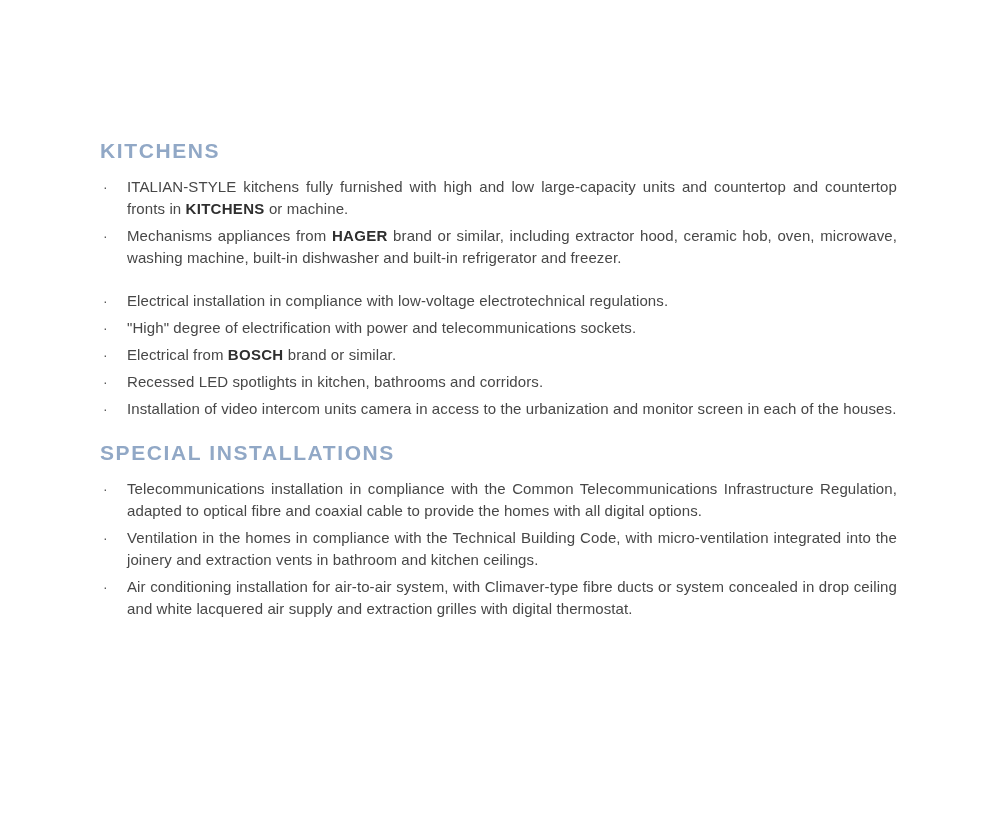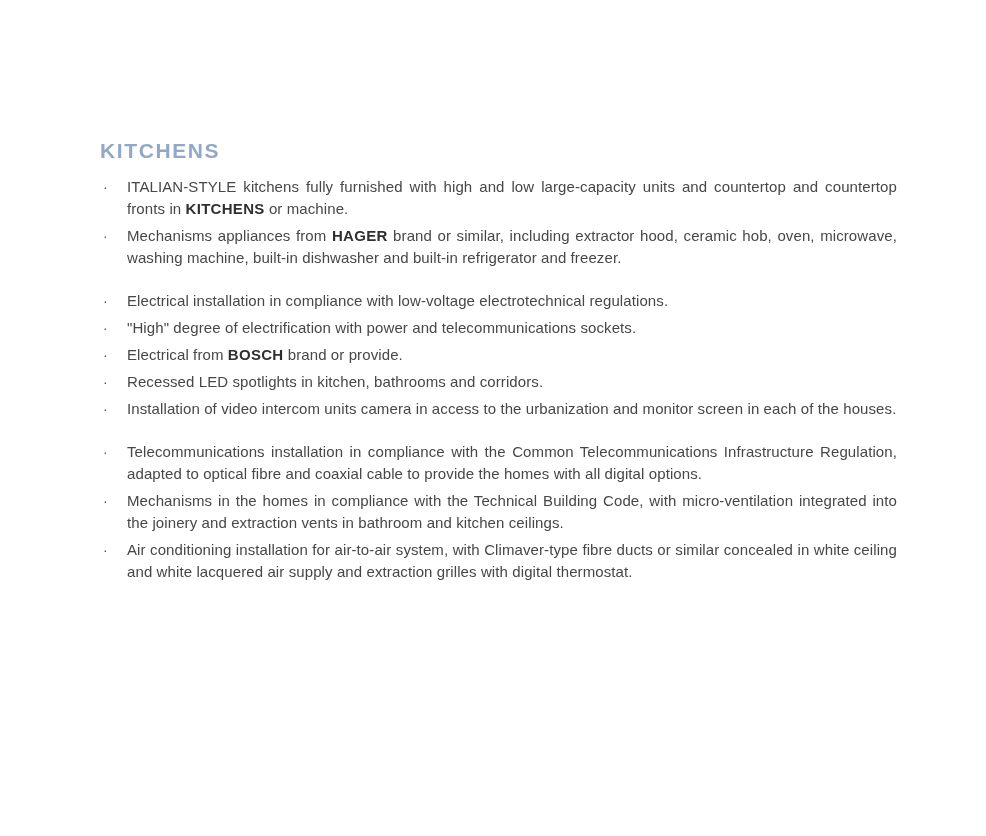--- a/index.html
+++ b/index.html
@@ -78,43 +78,44 @@
       <div class="bullet">
         <span class="bullet-marker">·</span>
         <p class="bullet-text"><span>Electrical installation in compliance with low-voltage electrotechnical regulations.</span></p>
       </div>
       <div class="bullet">
         <span class="bullet-marker">·</span>
         <p class="bullet-text"><span>"High" degree of electrification with power and telecommunications sockets.</span></p>
       </div>
       <div class="bullet">
         <span class="bullet-marker">·</span>
-        <p class="bullet-text"><span>Electrical from </span><strong>BOSCH</strong><span> brand or provide.</span></p>
+        <p class="bullet-text"><span>Electrical from </span><strong>BOSCH</strong><span> brand or similar.</span></p>
       </div>
       <div class="bullet">
         <span class="bullet-marker">·</span>
         <p class="bullet-text"><span>Recessed LED spotlights in kitchen, bathrooms and corridors.</span></p>
       </div>
       <div class="bullet">
         <span class="bullet-marker">·</span>
         <p class="bullet-text"><span>Installation of video intercom units camera in access to the urbanization and monitor screen in each of the houses.</span></p>
       </div>
     </div>
   </section>
 
   <section class="section">
+    <h2 class="section-title">SPECIAL INSTALLATIONS</h2>
     <div class="bullets">
       <div class="bullet">
         <span class="bullet-marker">·</span>
         <p class="bullet-text"><span>Telecommunications installation in compliance with the Common Telecommunications Infrastructure Regulation, adapted to optical fibre and coaxial cable to provide the homes with all digital options.</span></p>
       </div>
       <div class="bullet">
         <span class="bullet-marker">·</span>
-        <p class="bullet-text"><span>Mechanisms in the homes in compliance with the Technical Building Code, with micro-ventilation integrated into the joinery and extraction vents in bathroom and kitchen ceilings.</span></p>
+        <p class="bullet-text"><span>Ventilation in the homes in compliance with the Technical Building Code, with micro-ventilation integrated into the joinery and extraction vents in bathroom and kitchen ceilings.</span></p>
       </div>
       <div class="bullet">
         <span class="bullet-marker">·</span>
-        <p class="bullet-text"><span>Air conditioning installation for air-to-air system, with Climaver-type fibre ducts or similar concealed in white ceiling and white lacquered air supply and extraction grilles with digital thermostat.</span></p>
+        <p class="bullet-text"><span>Air conditioning installation for air-to-air system, with Climaver-type fibre ducts or system concealed in drop ceiling and white lacquered air supply and extraction grilles with digital thermostat.</span></p>
       </div>
     </div>
   </section>
 
 </div>
 
 </body></html>

